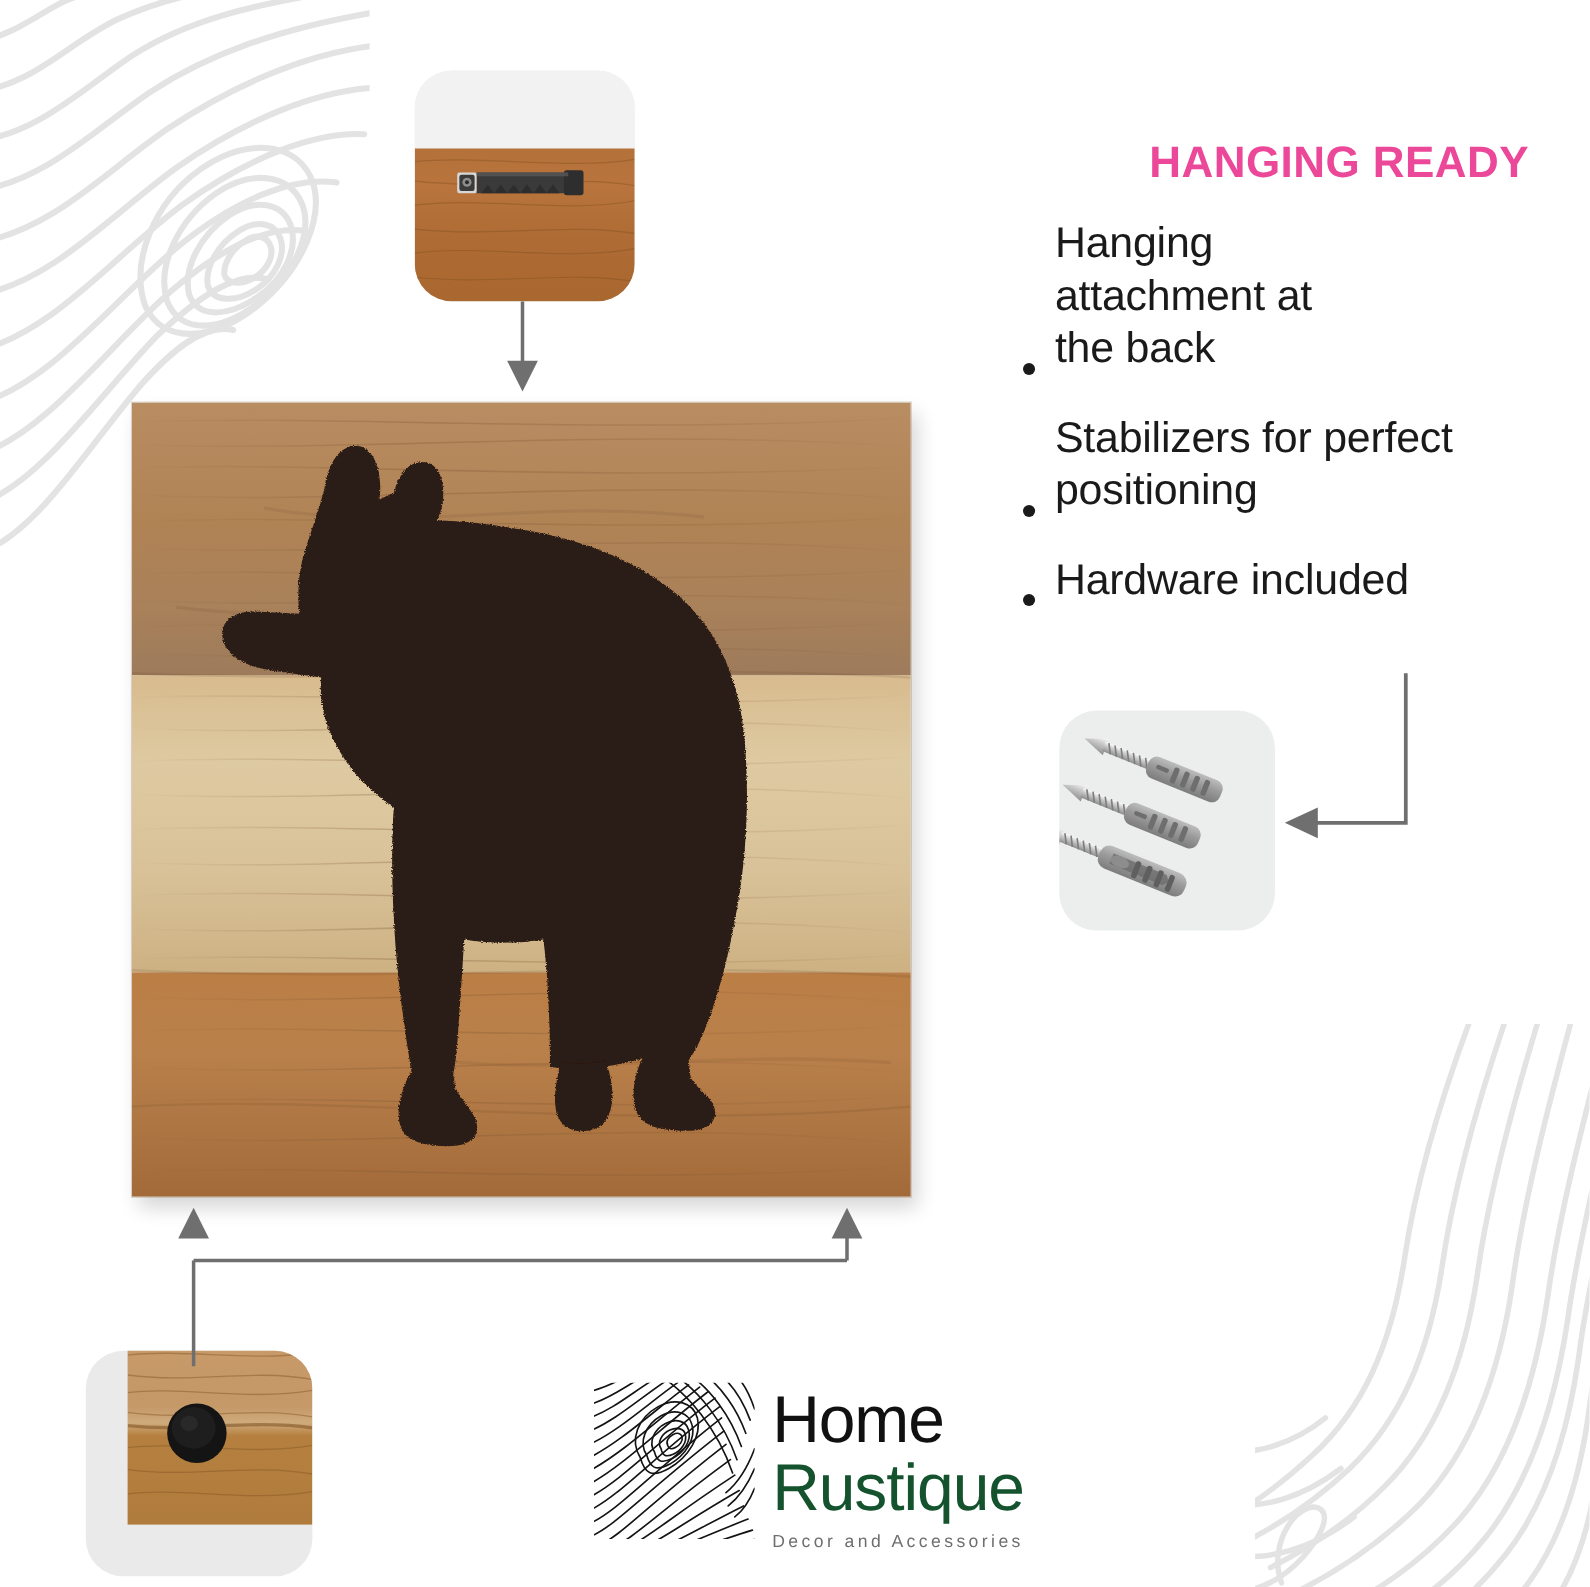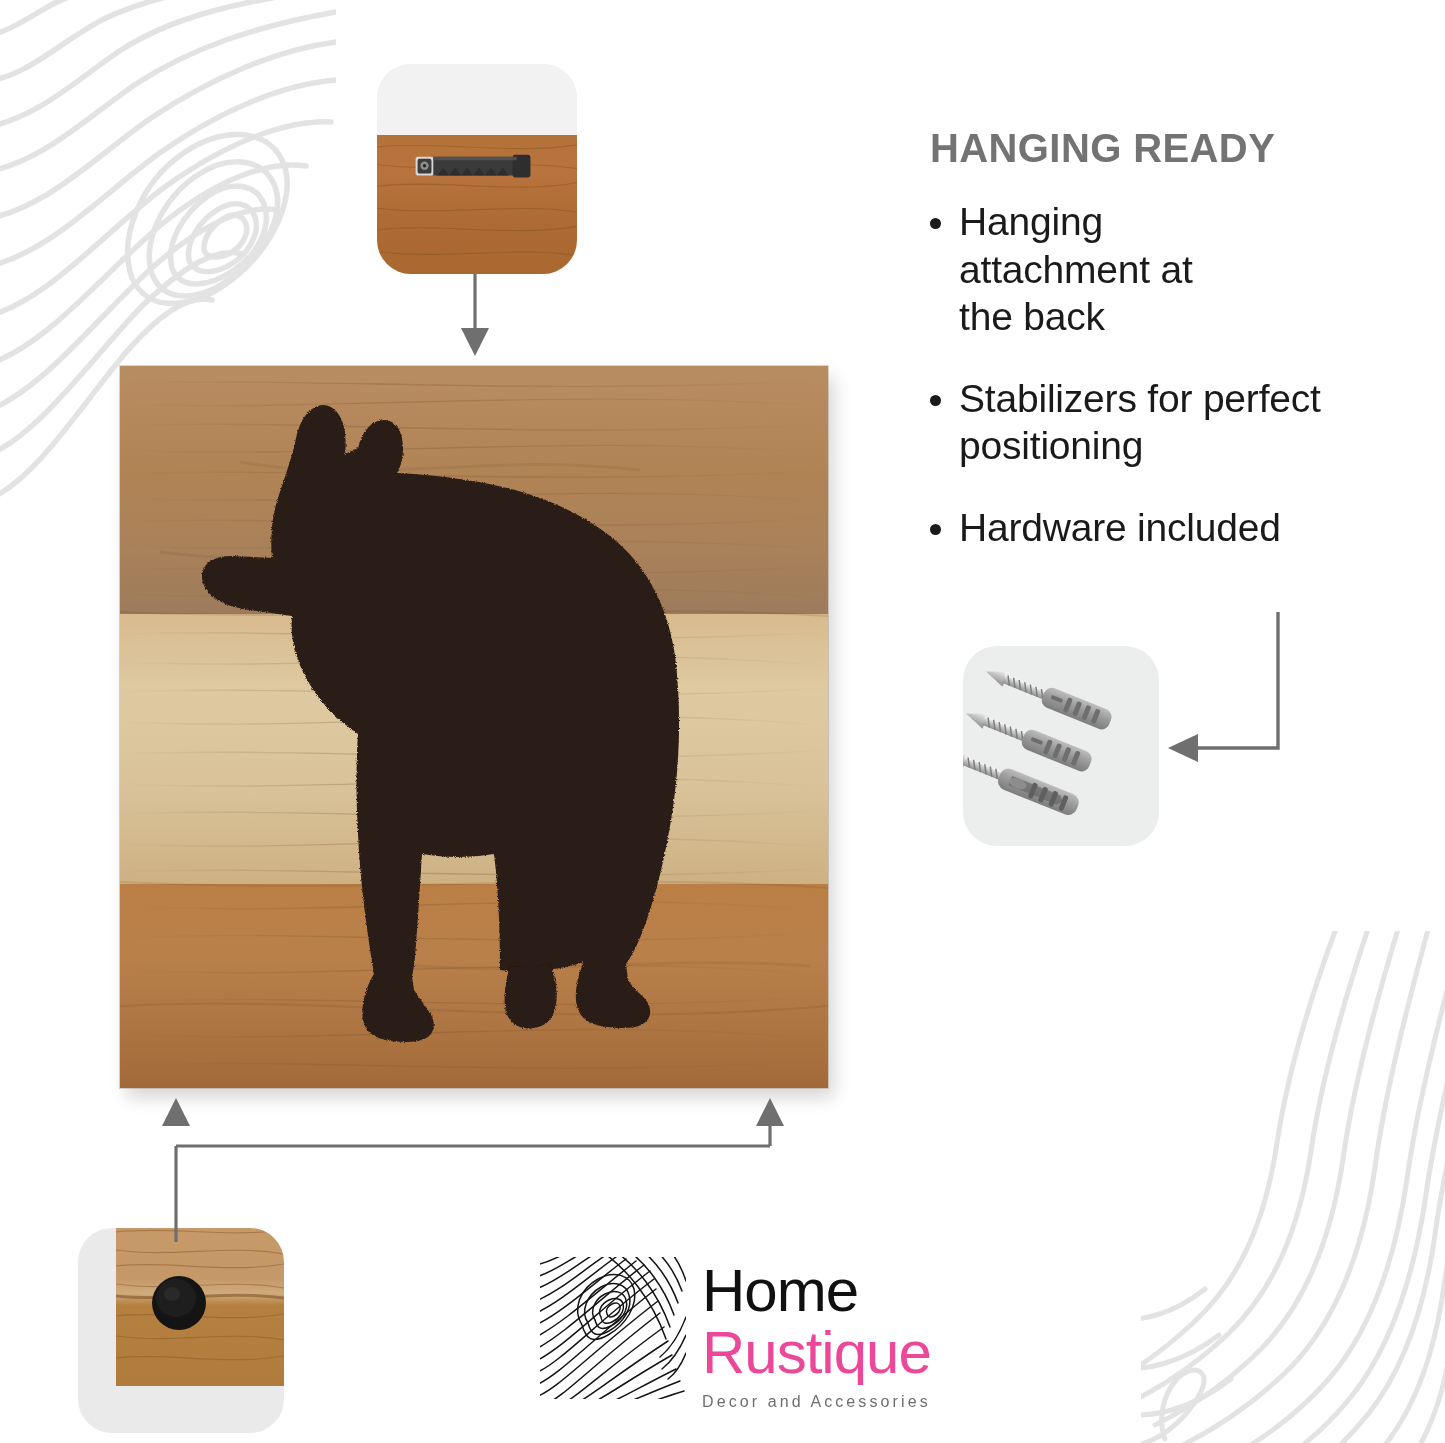--- a/index.html
+++ b/index.html
@@ -65,41 +65,41 @@
   
   .arrow-svg { position:absolute; pointer-events:none; }
   #arrow-top  { left:440px; top:272px;  width:70px;  height:88px; }
   #arrow-hw   { left:1150px; top:608px; width:160px; height:168px; }
   #arrow-bot  { left:150px; top:1096px; width:660px; height:152px; }
 
   
   #copy { position:absolute; left:930px; top:126px; width:460px; }
   #headline {
     font-size:40px; font-weight:bold; letter-spacing:.4px;
-    color:#737373; line-height:1.1; margin-bottom:28px;
-  }
-  .bullet-row { display:flex; align-items:flex-start; margin-bottom:34px;margin-top:28px; }
+    color:#ec4899; line-height:1.1; margin-bottom:28px;text-align:right;
+  }
+  .bullet-row { display:flex; align-items:flex-end; margin-bottom:34px;margin-top:28px; }
   .dot {
     width:11px; height:11px; border-radius:50%; background:#1a1a1a;
     flex:0 0 11px; margin-top:20px; margin-right:18px;
   }
   .bullet-text {
     font-size:39px; font-weight:300; color:#1a1a1a;
     line-height:1.22; letter-spacing:-.2px;
   }
   #b-1 { width:265px; }
   #b-2 { width:418px; }
   #b-3 { width:418px; }
 
   
   #logo { position:absolute; left:540px; top:1243px; width:372px; height:170px; }
   #logo-mark { position:absolute; left:0; top:14px; width:146px; height:142px; }
   #logo-text { position:absolute; left:162px; top:17px; width:215px; }
   #logo-line1 { font-size:60px; font-weight:400; color:#111; line-height:1.02; letter-spacing:-1px; }
-  #logo-line2 { font-size:60px; font-weight:400; color:#ec4899; line-height:1.08; letter-spacing:-1px; }
+  #logo-line2 { font-size:60px; font-weight:400; color:#14532d; line-height:1.08; letter-spacing:-1px; }
   #logo-tag {
     font-size:16px; color:#6e6e6e; letter-spacing:3.1px;
     margin-top:7px; white-space:nowrap;
   }
 </style>
 </head>
 <body>
 
 <div id="stage">
 

